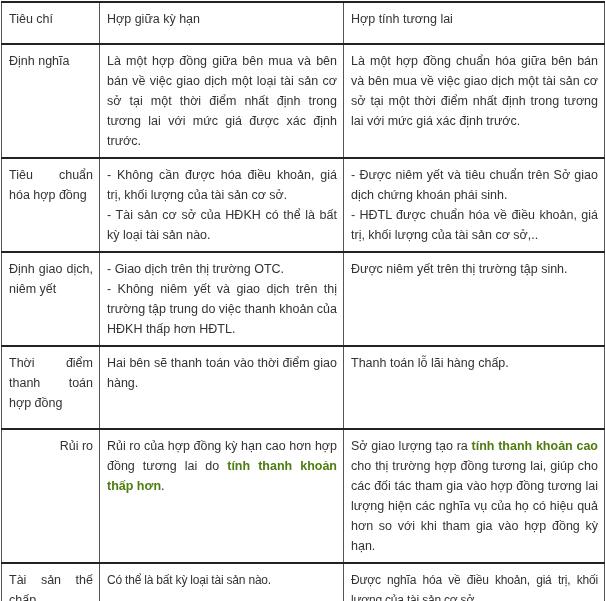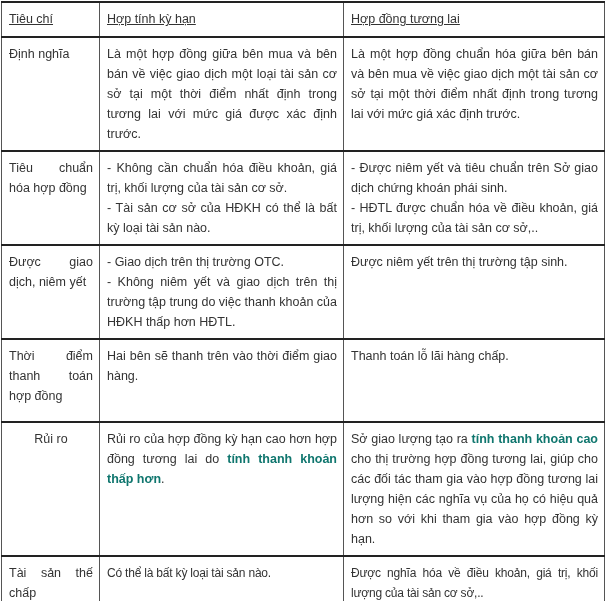--- a/index.html
+++ b/index.html
@@ -21,79 +21,79 @@
     border-bottom: 2px solid #222222;
     padding: 6px 6px 6px 7px;
     vertical-align: top;
     text-align: justify;
     font-weight: normal;
   }
   col.c1 { width: 98px; }
   col.c2 { width: 244px; }
   col.c3 { width: 261px; }
   .line { display: block; }
-  b { font-weight: bold; color: #0f766e; }
+  b { font-weight: bold; color: #4d7c0f; }
   .last td { font-size: 12px; letter-spacing: -0.2px; }
 </style>
 </head>
 <body>
 
 <table class="cmp">
   <colgroup>
       <col class="c1">
       <col class="c2">
       <col class="c3">
     </colgroup>
   <tbody>
-      <tr style="height:35px;text-decoration:underline;">
+      <tr style="height:42px;">
     <th>Tiêu chí</th>
-    <th>Hợp tính kỳ hạn</th>
-    <th>Hợp đồng tương lai</th>
+    <th>Hợp giữa kỳ hạn</th>
+    <th>Hợp tính tương lai</th>
   </tr>
   <tr style="height:108px;">
     <td style="text-align:left;">Định nghĩa</td>
     <td>
           <span class="line">Là một hợp đồng giữa bên mua và bên bán về việc giao dịch một loại tài sản cơ sở tại một thời điểm nhất định trong tương lai với mức giá được xác định trước.</span>
         </td>
     <td>
           <span class="line">Là một hợp đồng chuẩn hóa giữa bên bán và bên mua về việc giao dịch một tài sản cơ sở tại một thời điểm nhất định trong tương lai với mức giá xác định trước.</span>
         </td>
   </tr>
   <tr style="height:84px;">
     <td style="text-align:justify;text-align-last:left;">Tiêu chuẩn hóa hợp đồng</td>
     <td>
-      <span class="line">- Không cần chuẩn hóa điều khoản, giá trị, khối lượng của tài sản cơ sở.</span>
+      <span class="line">- Không cần được hóa điều khoản, giá trị, khối lượng của tài sản cơ sở.</span>
       <span class="line">- Tài sản cơ sở của HĐKH có thể là bất kỳ loại tài sản nào.</span>
     </td>
     <td>
       <span class="line">- Được niêm yết và tiêu chuẩn trên Sở giao dịch chứng khoán phái sinh.</span>
       <span class="line">- HĐTL được chuẩn hóa về điều khoản, giá trị, khối lượng của tài sản cơ sở,..</span>
     </td>
   </tr>
   <tr style="height:91px;">
-    <td>Được giao dịch, niêm yết</td>
+    <td>Định giao dịch, niêm yết</td>
     <td>
       <span class="line">- Giao dịch trên thị trường OTC.</span>
       <span class="line">- Không niêm yết và giao dịch trên thị trường tập trung do việc thanh khoản của HĐKH thấp hơn HĐTL.</span>
     </td>
     <td>
           <span class="line">Được niêm yết trên thị trường tập sinh.</span>
         </td>
   </tr>
   <tr style="height:83px;">
     <td>Thời điểm thanh toán hợp đồng</td>
     <td>
-          <span class="line">Hai bên sẽ thanh trên vào thời điểm giao hàng.</span>
+          <span class="line">Hai bên sẽ thanh toán vào thời điểm giao hàng.</span>
         </td>
     <td>
           <span class="line">Thanh toán lỗ lãi hàng chấp.</span>
         </td>
   </tr>
   <tr style="height:122px;">
-    <td style="text-align:center;">Rủi ro</td>
+    <td style="text-align:right;">Rủi ro</td>
     <td>
       <span>Rủi ro của hợp đồng kỳ hạn cao hơn hợp đồng tương lai do </span><b>tính thanh khoản thấp hơn</b><span>.</span>
     </td>
     <td>
       <span>Sở giao lượng tạo ra </span><b>tính thanh khoản cao</b><span> cho thị trường hợp đồng tương lai, giúp cho các đối tác tham gia vào hợp đồng tương lai lượng hiện các nghĩa vụ của họ có hiệu quả hơn so với khi tham gia vào hợp đồng kỳ hạn.</span>
     </td>
   </tr>
   <tr class="last" style="height:80px;">
     <td style="font-size:12.5px;letter-spacing:0;">Tài sản thế chấp</td>
     <td style="text-align:left;">

